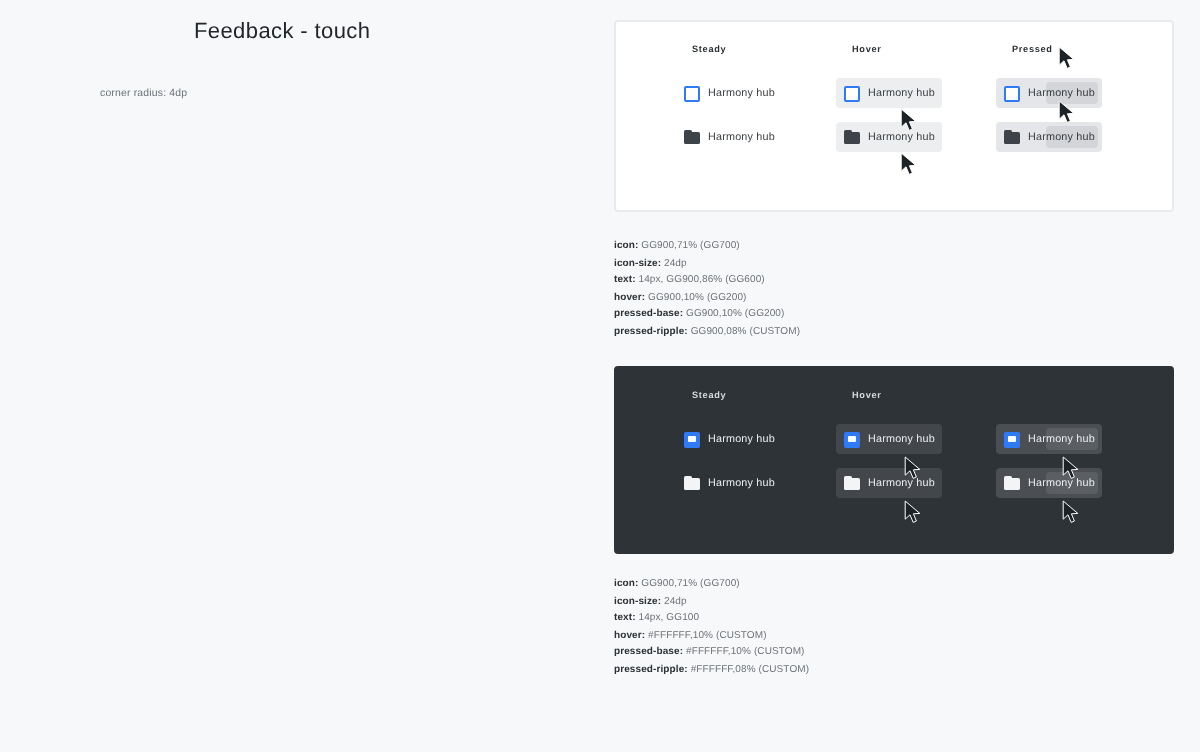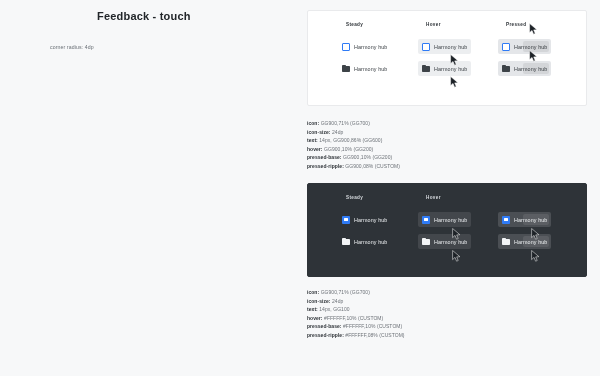--- a/index.html
+++ b/index.html
@@ -9,21 +9,21 @@
     font-family:"Liberation Sans", sans-serif;
     color:#24292e;
     -webkit-font-smoothing:antialiased;
   }
   .page { position:relative; width:600px; height:376px; }
 
   
   .left-panel { position:absolute; left:0; top:0; width:300px; height:376px; }
   .page-title {
     position:absolute; left:50px; top:10px;
-    font-size:11px; font-weight:700; color:#22262a; letter-spacing:.2px;padding-left:47px;
+    font-size:11px; font-weight:400; color:#22262a; letter-spacing:.2px;padding-left:47px;
   }
   .radius-note {
     position:absolute; left:50px; top:44px;
     font-size:5.2px; color:#6a7076; letter-spacing:.1px;
   }
 
   
   .right-col { position:absolute; left:300px; top:0; width:300px; }
 
   

